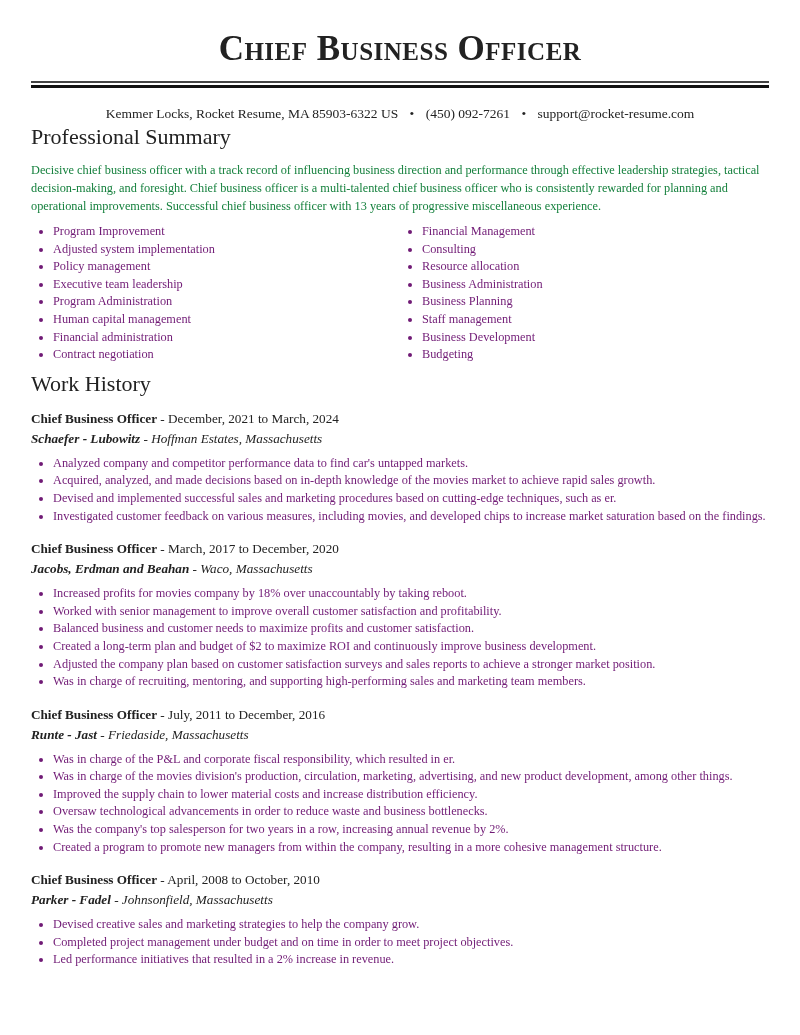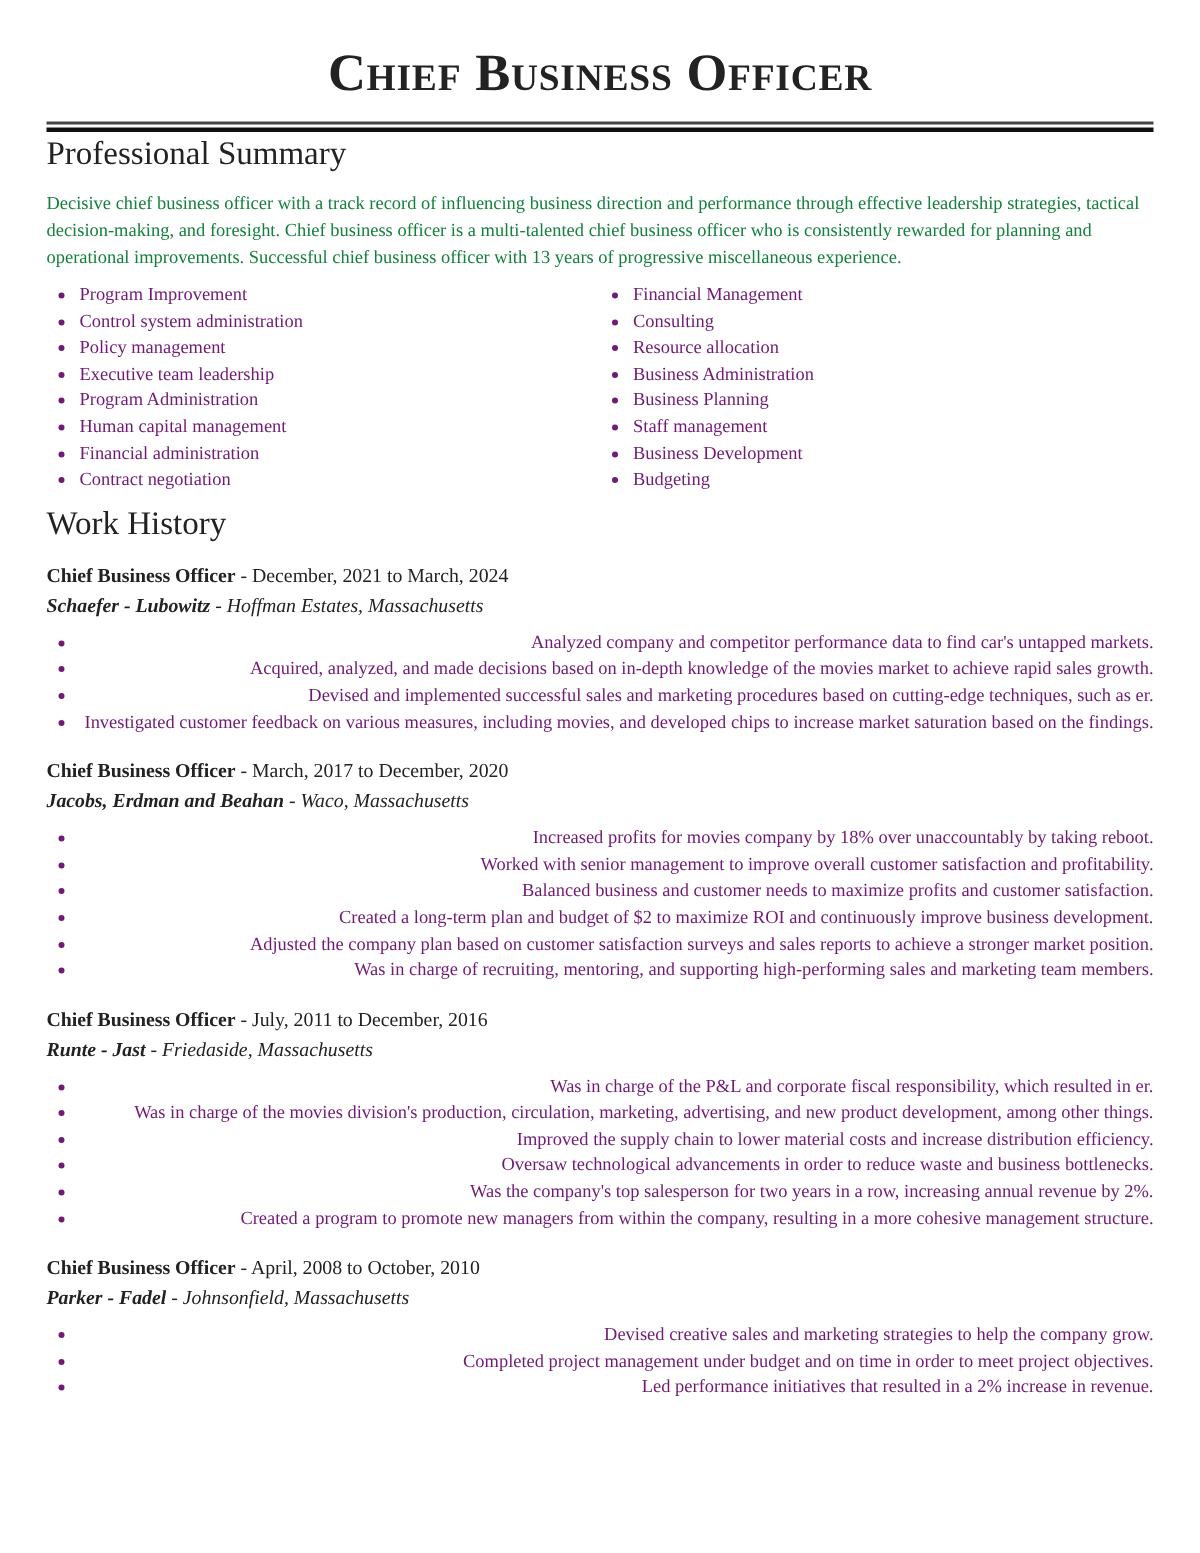--- a/index.html
+++ b/index.html
@@ -54,42 +54,49 @@
     font-size: 12.3px;
     line-height: 17.6px;
     color: #701a75;
   }
   .work-h { margin-top: 6px; }
   .job { margin-top: 0; font-family: Liberation Serif, serif; }
   .job-title-line { font-size: 13.2px; line-height: 20px; margin-top: 11px; }
   .job-title-line b { font-weight: bold; }
   .company-line { font-size: 13.2px; line-height: 20px; font-style: italic; margin-top: 0; }
   .company-line b { font-weight: bold; }
-  .bullets { margin: 6px 0 0 0; padding-left: 22px; text-align: right; }
+  .bullets { margin: 6px 0 0 0; padding-left: 22px; }
   .job + .job .job-title-line { margin-top: 14px; }
 </style>
 </head>
 <body>
 
 <div class="page">
   <h1 class="name">Chief Business Officer</h1>
   <div class="rule-thin"></div>
   <div class="rule-thick"></div>
 
+  <div class="contact">
+    <span>Kemmer Locks, Rocket Resume, MA 85903-6322 US</span>
+    <span class="sep">•</span>
+    <span>(450) 092-7261</span>
+    <span class="sep">•</span>
+    <span>support@rocket-resume.com</span>
+  </div>
 
   <section>
     <h2 class="summary-h">Professional Summary</h2>
     <p class="summary">Decisive chief business officer with a track record of influencing business direction and performance through effective leadership strategies, tactical decision-making, and foresight. Chief business officer is a multi-talented chief business officer who is consistently rewarded for planning and operational improvements. Successful chief business officer with 13 years of progressive miscellaneous experience.</p>
   </section>
 
   <section>
     <div class="skills">
       <ul>
         <li>Program Improvement</li>
-        <li>Control system administration</li>
+        <li>Adjusted system implementation</li>
         <li>Policy management</li>
         <li>Executive team leadership</li>
         <li>Program Administration</li>
         <li>Human capital management</li>
         <li>Financial administration</li>
         <li>Contract negotiation</li>
       </ul>
       <ul>
         <li>Financial Management</li>
         <li>Consulting</li>

